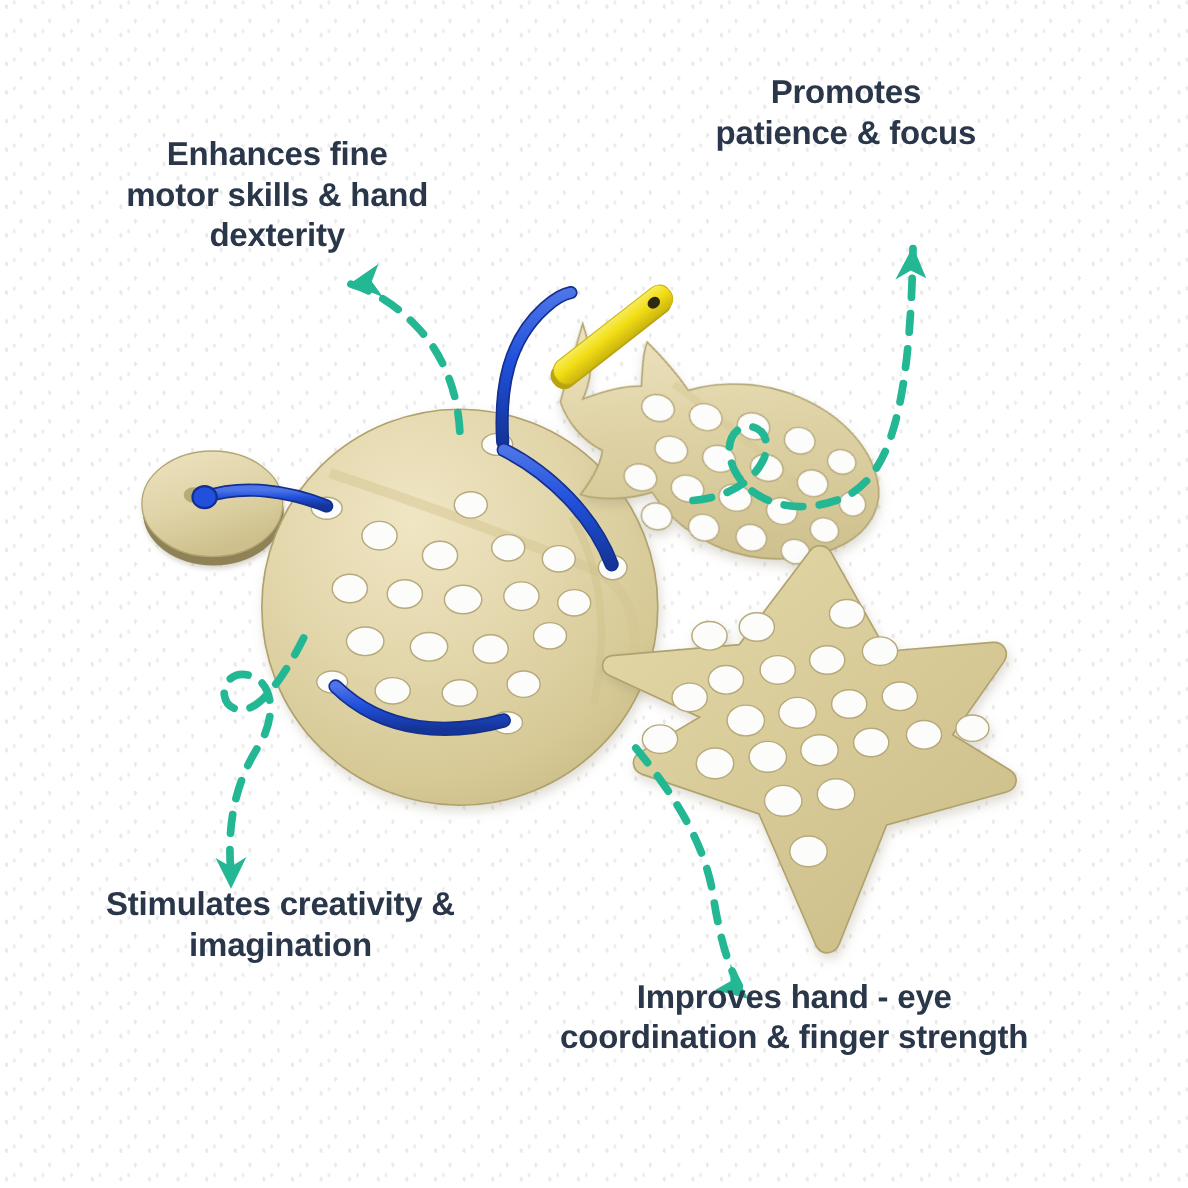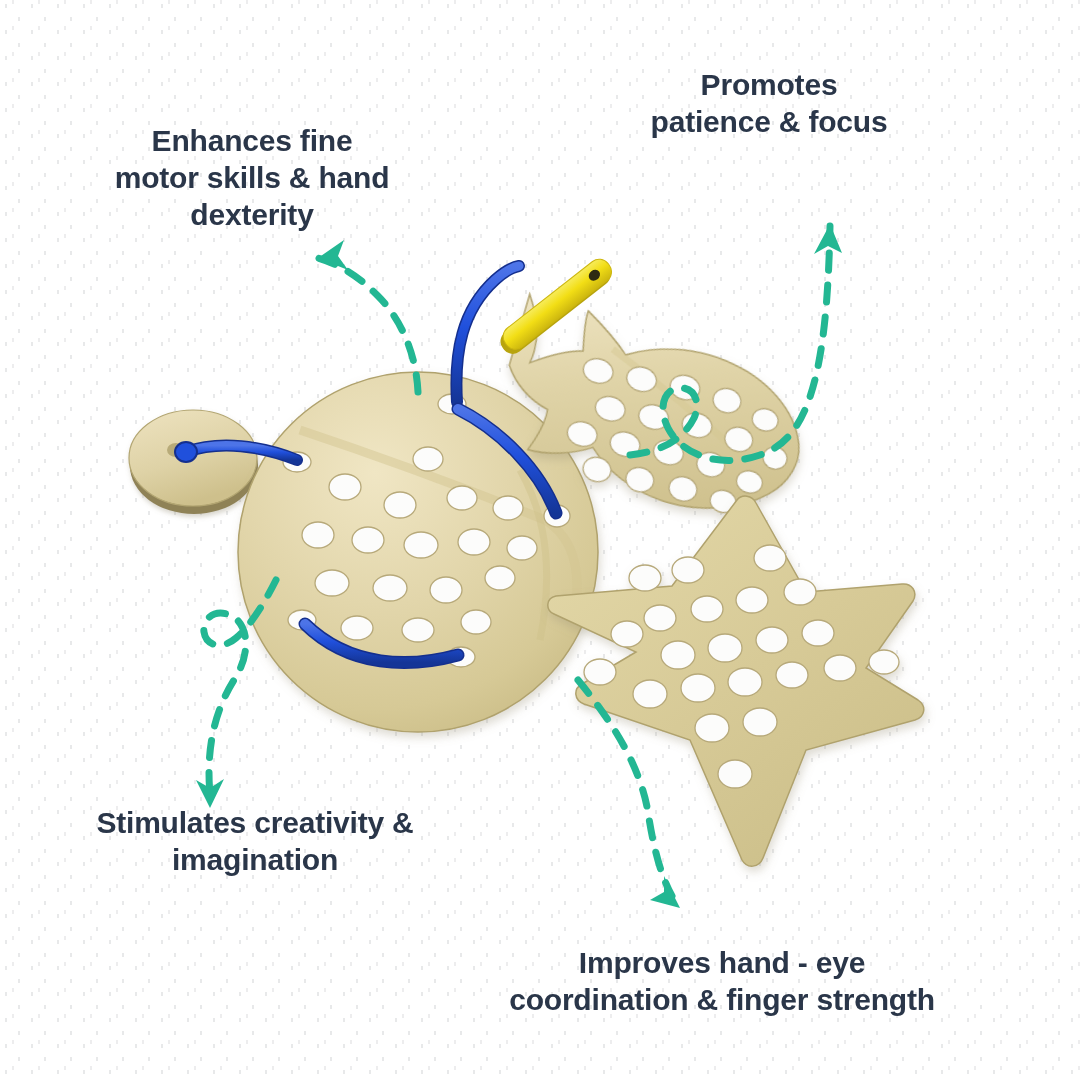--- a/index.html
+++ b/index.html
@@ -40,21 +40,21 @@
     color: #2a3649;
     font-weight: 700;
     letter-spacing: -0.2px;
     text-align: center;
     line-height: 1.24;
     white-space: pre-line;
   }
   #cap-tl { left: 72px;  top: 96px;  width: 360px; font-size: 30px; margin-top: 26px; }
   #cap-tr { left: 604px; top: 66px;  width: 330px; font-size: 30px; }
   #cap-bl { left: 50px;  top: 804px; width: 410px; font-size: 30px; }
-  #cap-br { left: 452px; top: 944px; width: 540px; font-size: 30px; }
+  #cap-br { left: 452px; top: 888px; width: 540px; font-size: 30px; }
 
   
   .layer {
     position: absolute;
     left: 0; top: 0;
     width: 1080px;
     height: 1080px;
     overflow: visible;
   }
   #arrow-layer { pointer-events: none; }

